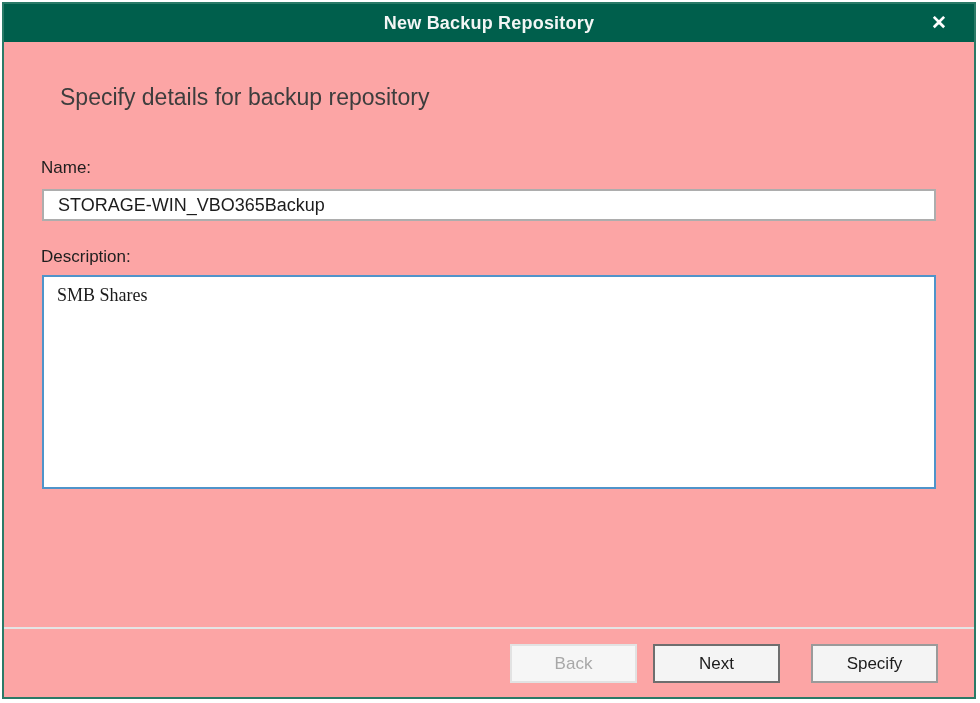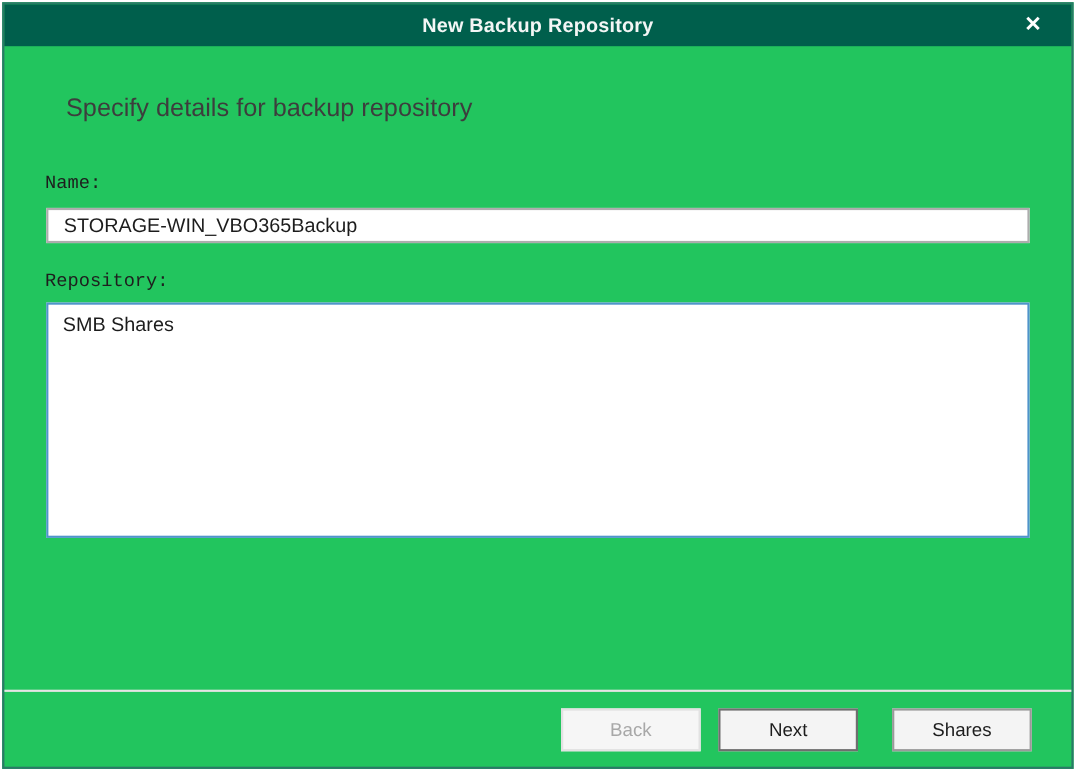--- a/index.html
+++ b/index.html
@@ -6,21 +6,21 @@
   html, body {
     width: 980px; height: 703px;
     overflow: hidden;
     background: #ffffff;
     font-family: "Liberation Sans", sans-serif;
   }
   .dialog {
     position: absolute;
     left: 2px; top: 2px;
     width: 974px; height: 697px;
-    background: #22c55e;
+    background: #fca5a5;
     border: 2px solid #2a7a67;
   }
   .titlebar {
     position: absolute;
     left: 0; top: 0; right: 0;
     height: 38px;
     background: #005f4c;
     display: flex;
     align-items: center;
     justify-content: center;
@@ -51,21 +51,20 @@
     font-size: 23px;
     font-weight: 400;
     color: #3d3d3d;
     margin-left: 20px;
   }
   .field-label {
     position: absolute;
     left: 37px;
     font-size: 17px;
     color: #1e1e1e;
-    font-family: Liberation Mono, monospace;
   }
   .name-label { top: 154px; }
   .desc-label { top: 243px; }
   .name-input {
     position: absolute;
     left: 38px; top: 185px;
     width: 894px; height: 32px;
     border: 2px solid #adadad;
     background: #ffffff;
     font-family: "Liberation Sans", sans-serif;
@@ -73,21 +72,21 @@
     color: #1c1c1c;
     padding: 0 14px;
     outline: none;
   }
   .desc-input {
     position: absolute;
     left: 38px; top: 271px;
     width: 894px; height: 214px;
     border: 2px solid #4f94ca;
     background: #ffffff;
-    font-family: Liberation Sans, sans-serif;
+    font-family: Liberation Serif, serif;
     font-size: 18px;
     color: #1c1c1c;
     padding: 8px 13px;
     resize: none;
     outline: none;
   }
   .footer-separator {
     position: absolute;
     left: 0; right: 0; top: 623px;
     height: 2px;
@@ -124,22 +123,22 @@
     <button class="close-btn">
       <span>✕</span>
     </button>
   </div>
 
   <div class="heading">Specify details for backup repository</div>
 
   <label class="field-label name-label">Name:</label>
   <input class="name-input" type="text" value="STORAGE-WIN_VBO365Backup" style="">
 
-  <label class="field-label desc-label">Repository:</label>
+  <label class="field-label desc-label">Description:</label>
   <textarea class="desc-input" style="">SMB Shares</textarea>
 
   <div class="footer-separator"></div>
 
   <button class="btn btn-next">Next</button>
   <button class="btn btn-back" disabled="">Back</button>
-  <button class="btn btn-cancel">Shares</button>
+  <button class="btn btn-cancel">Specify</button>
 
 </div>
 
 </body></html>

